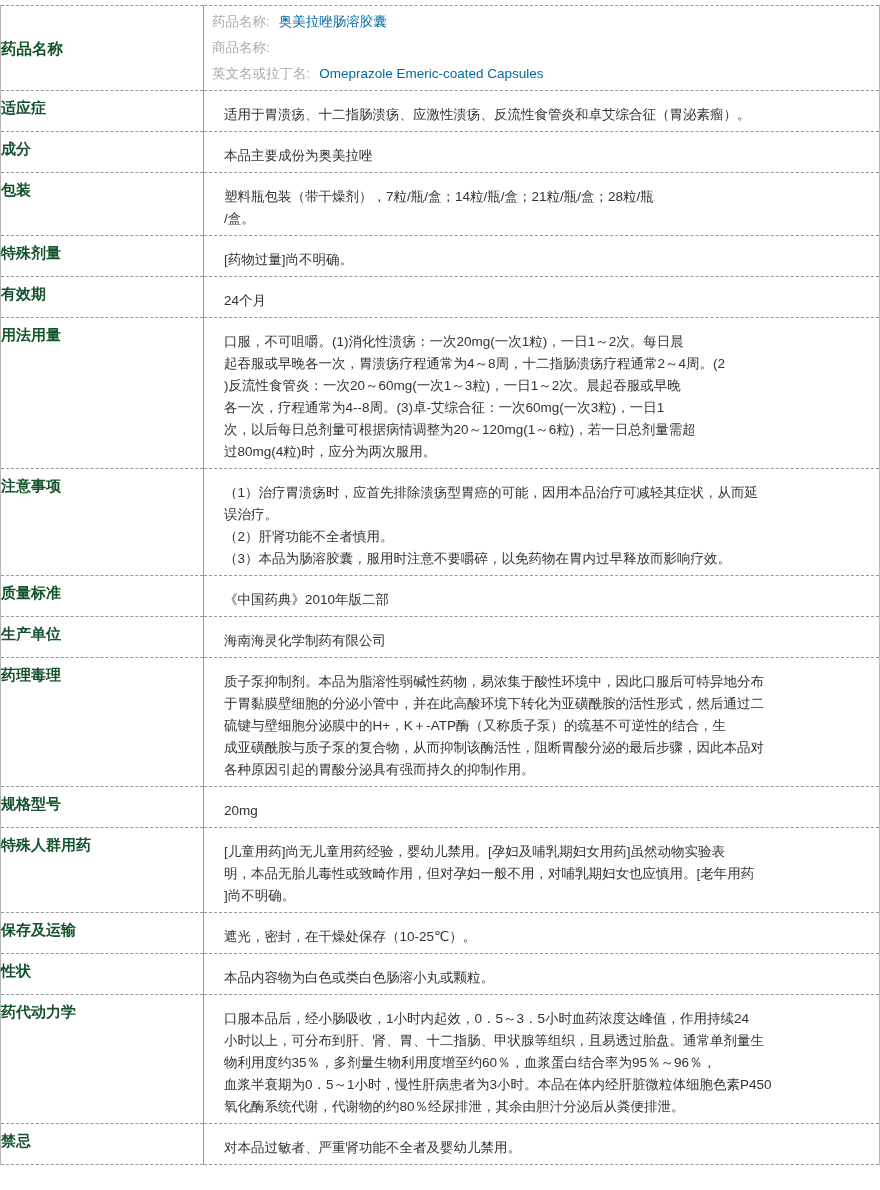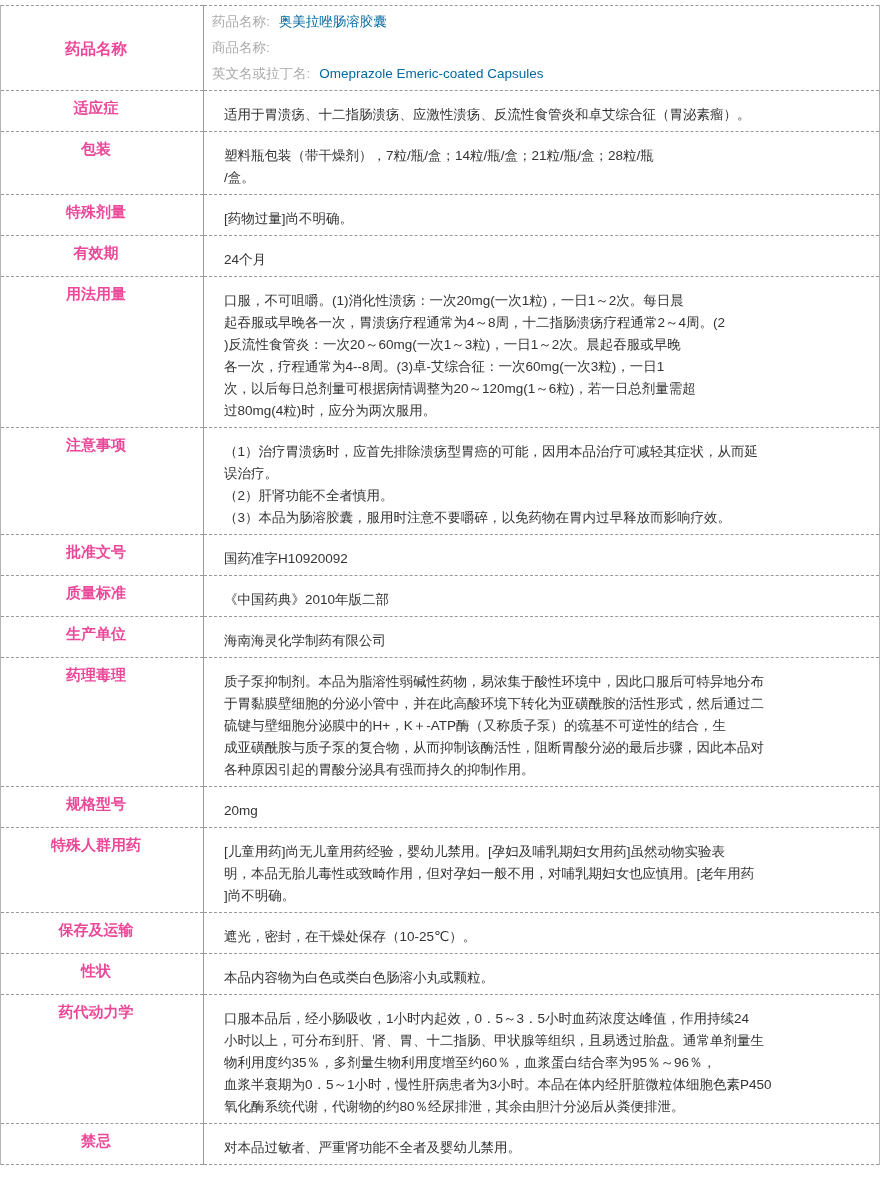--- a/index.html
+++ b/index.html
@@ -23,26 +23,26 @@
     border-bottom: 1px dashed #999999;
     border-left: 1px solid #b5b5b5;
     border-right: 1px solid #b5b5b5;
   }
   table.drug-table tr {
     border-bottom: 1px dashed #999999;
   }
   td.label-cell {
     width: 190px;
     vertical-align: top;
-    text-align: center;
+    text-align: left;
     padding: 6px 12px 5px 0;
     border-right: 1px solid #999999;
     font-size: 15px;
     font-weight: bold;
-    color: #ec4899;
+    color: #14532d;
     line-height: 21px;
   }
   td.value-cell {
     vertical-align: top;
     padding: 5px 28px 5px 20px;
     font-size: 13.5px;
     color: #333333;
     line-height: 22px;
   }
   .value-text {
@@ -90,20 +90,26 @@
         </td>
       </tr>
 
       <tr>
         <td class="label-cell">适应症</td>
         <td class="value-cell">
             <div class="value-text">适用于胃溃疡、十二指肠溃疡、应激性溃疡、反流性食管炎和卓艾综合征（胃泌素瘤）。</div>
           </td>
       </tr>
 
+      <tr>
+        <td class="label-cell">成分</td>
+        <td class="value-cell">
+            <div class="value-text">本品主要成份为奥美拉唑</div>
+          </td>
+      </tr>
 
 
       <tr>
         <td class="label-cell">包装</td>
         <td class="value-cell">
             <div class="value-text">塑料瓶包装（带干燥剂），7粒/瓶/盒；14粒/瓶/盒；21粒/瓶/盒；28粒/瓶
 /盒。</div>
           </td>
       </tr>
 
@@ -136,26 +142,20 @@
       <tr>
         <td class="label-cell">注意事项</td>
         <td class="value-cell">
             <div class="value-text">（1）治疗胃溃疡时，应首先排除溃疡型胃癌的可能，因用本品治疗可减轻其症状，从而延
 误治疗。
 （2）肝肾功能不全者慎用。
 （3）本品为肠溶胶囊，服用时注意不要嚼碎，以免药物在胃内过早释放而影响疗效。</div>
           </td>
       </tr>
 
-      <tr>
-        <td class="label-cell">批准文号</td>
-        <td class="value-cell">
-            <div class="value-text">国药准字H10920092</div>
-          </td>
-      </tr>
 
       <tr>
         <td class="label-cell">质量标准</td>
         <td class="value-cell">
             <div class="value-text">《中国药典》2010年版二部</div>
           </td>
       </tr>
 
       <tr>
         <td class="label-cell">生产单位</td>

